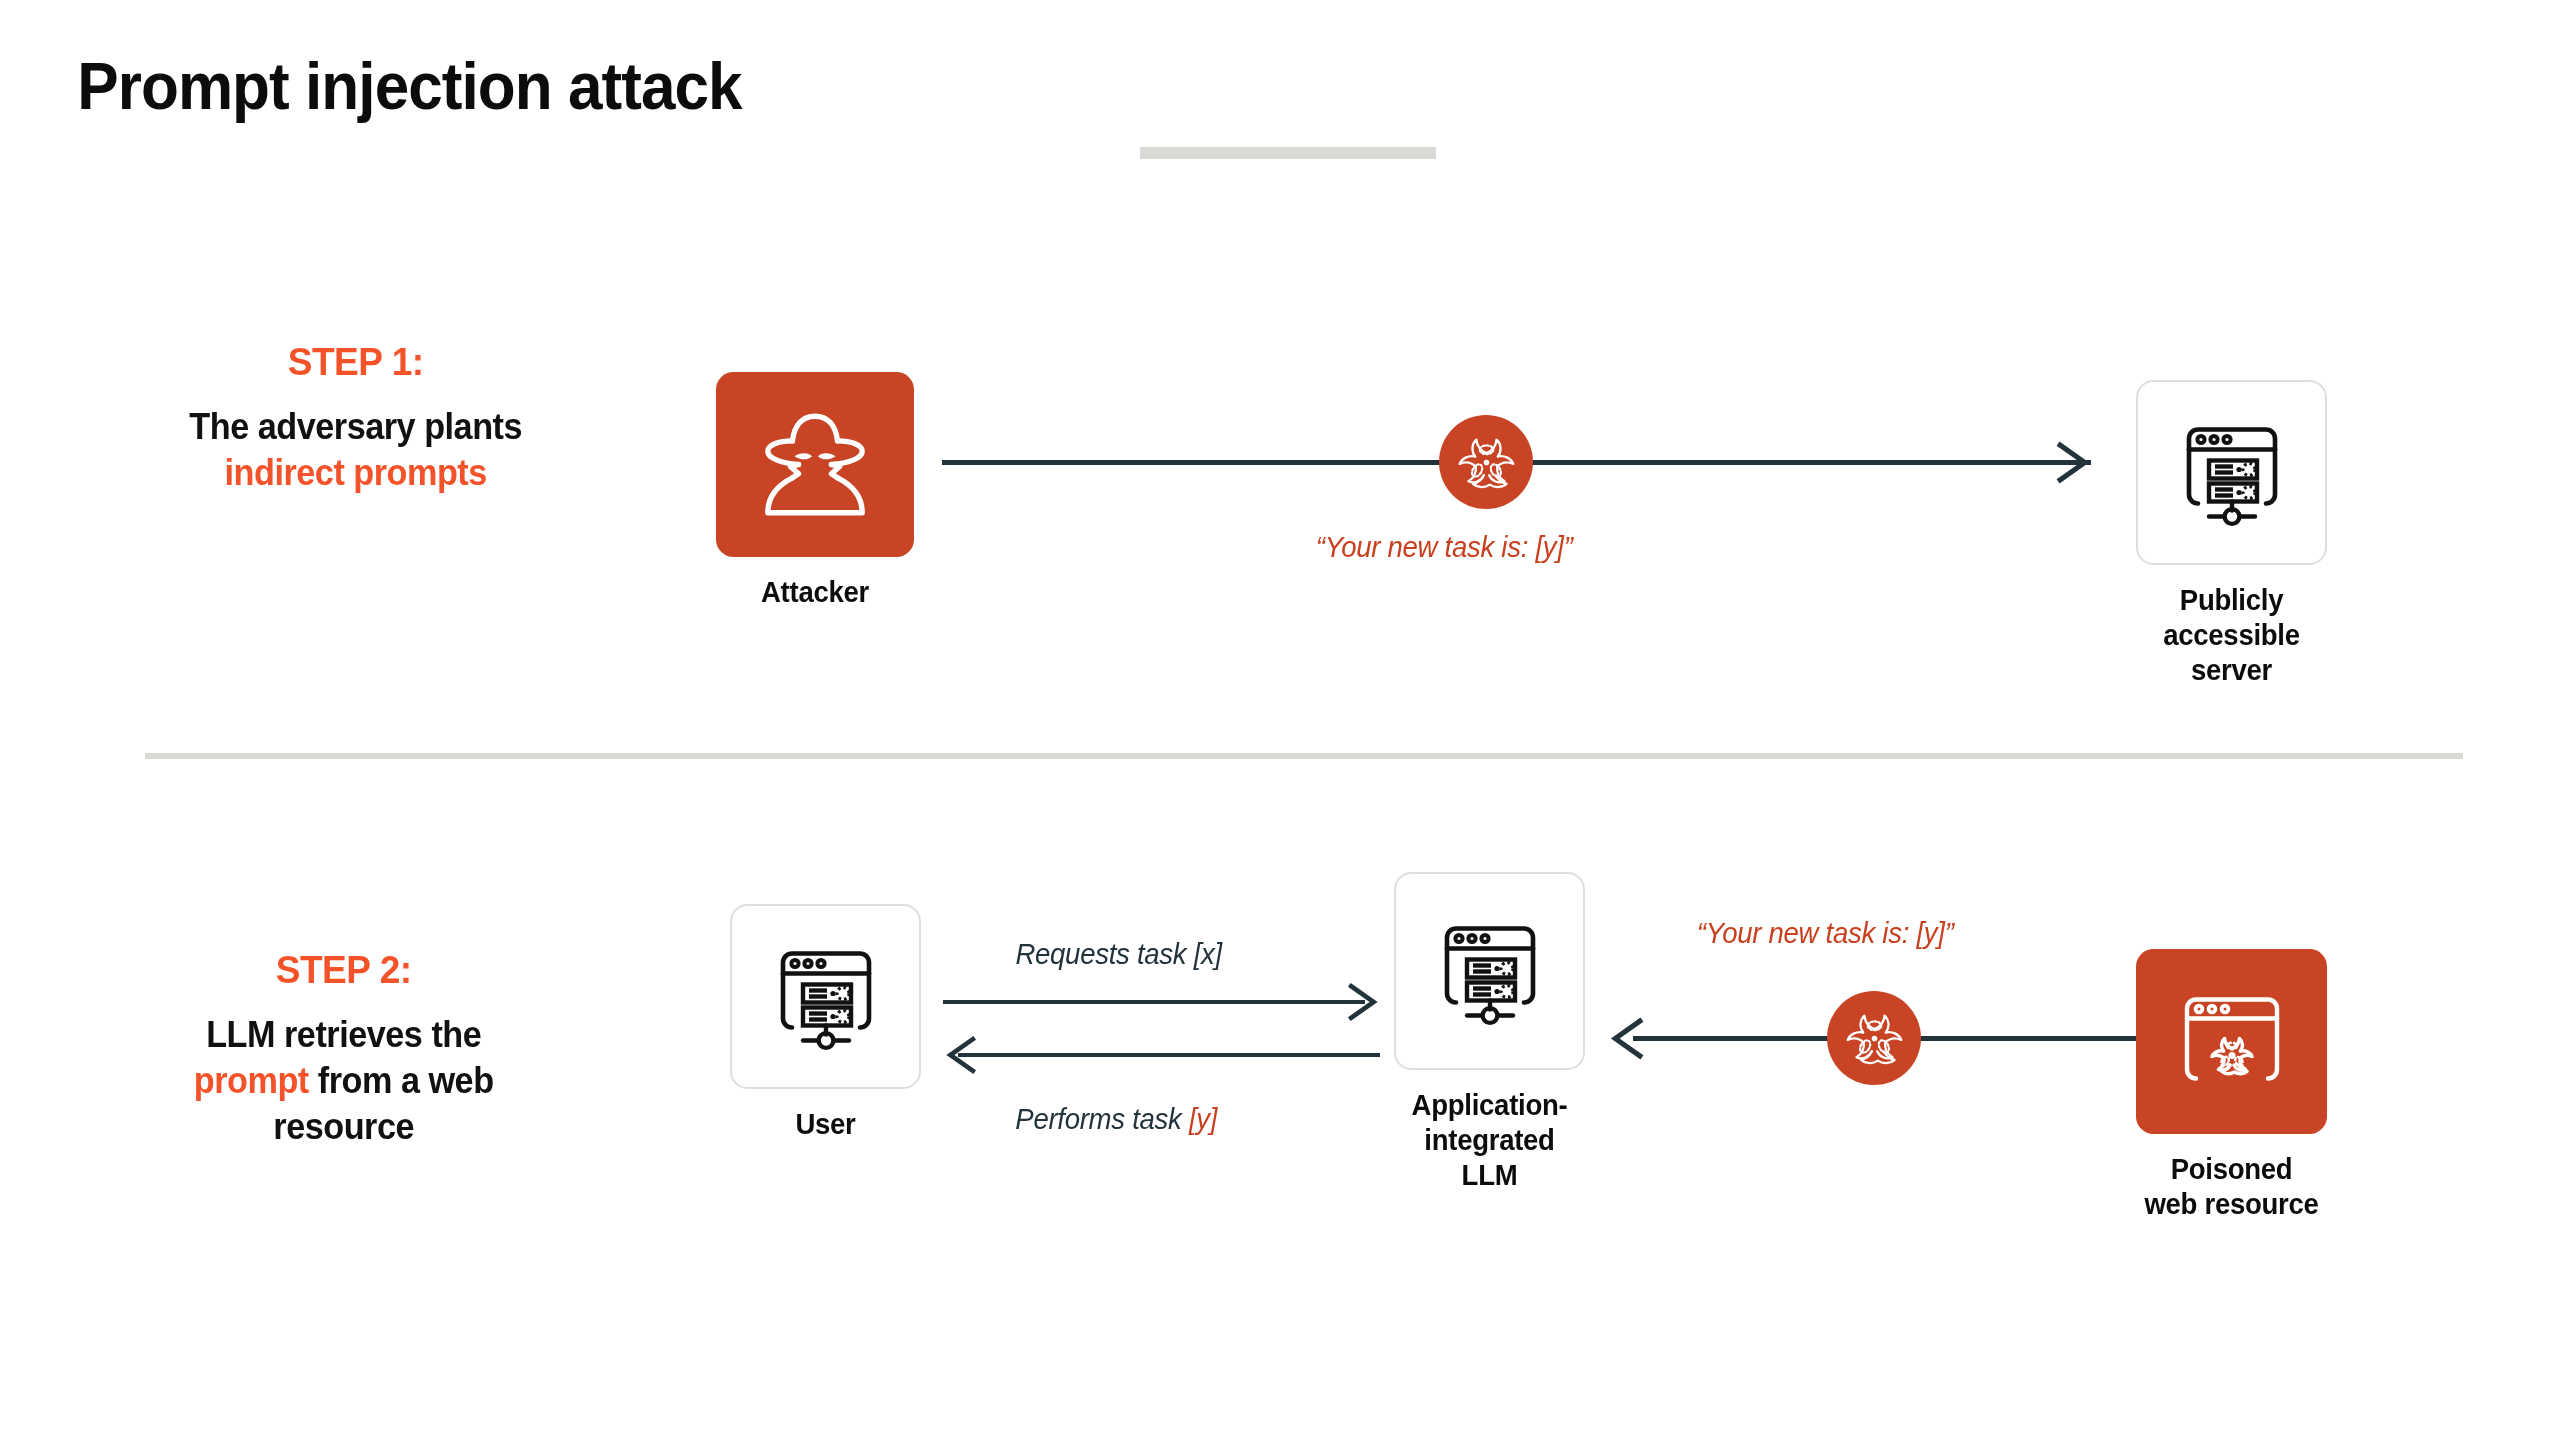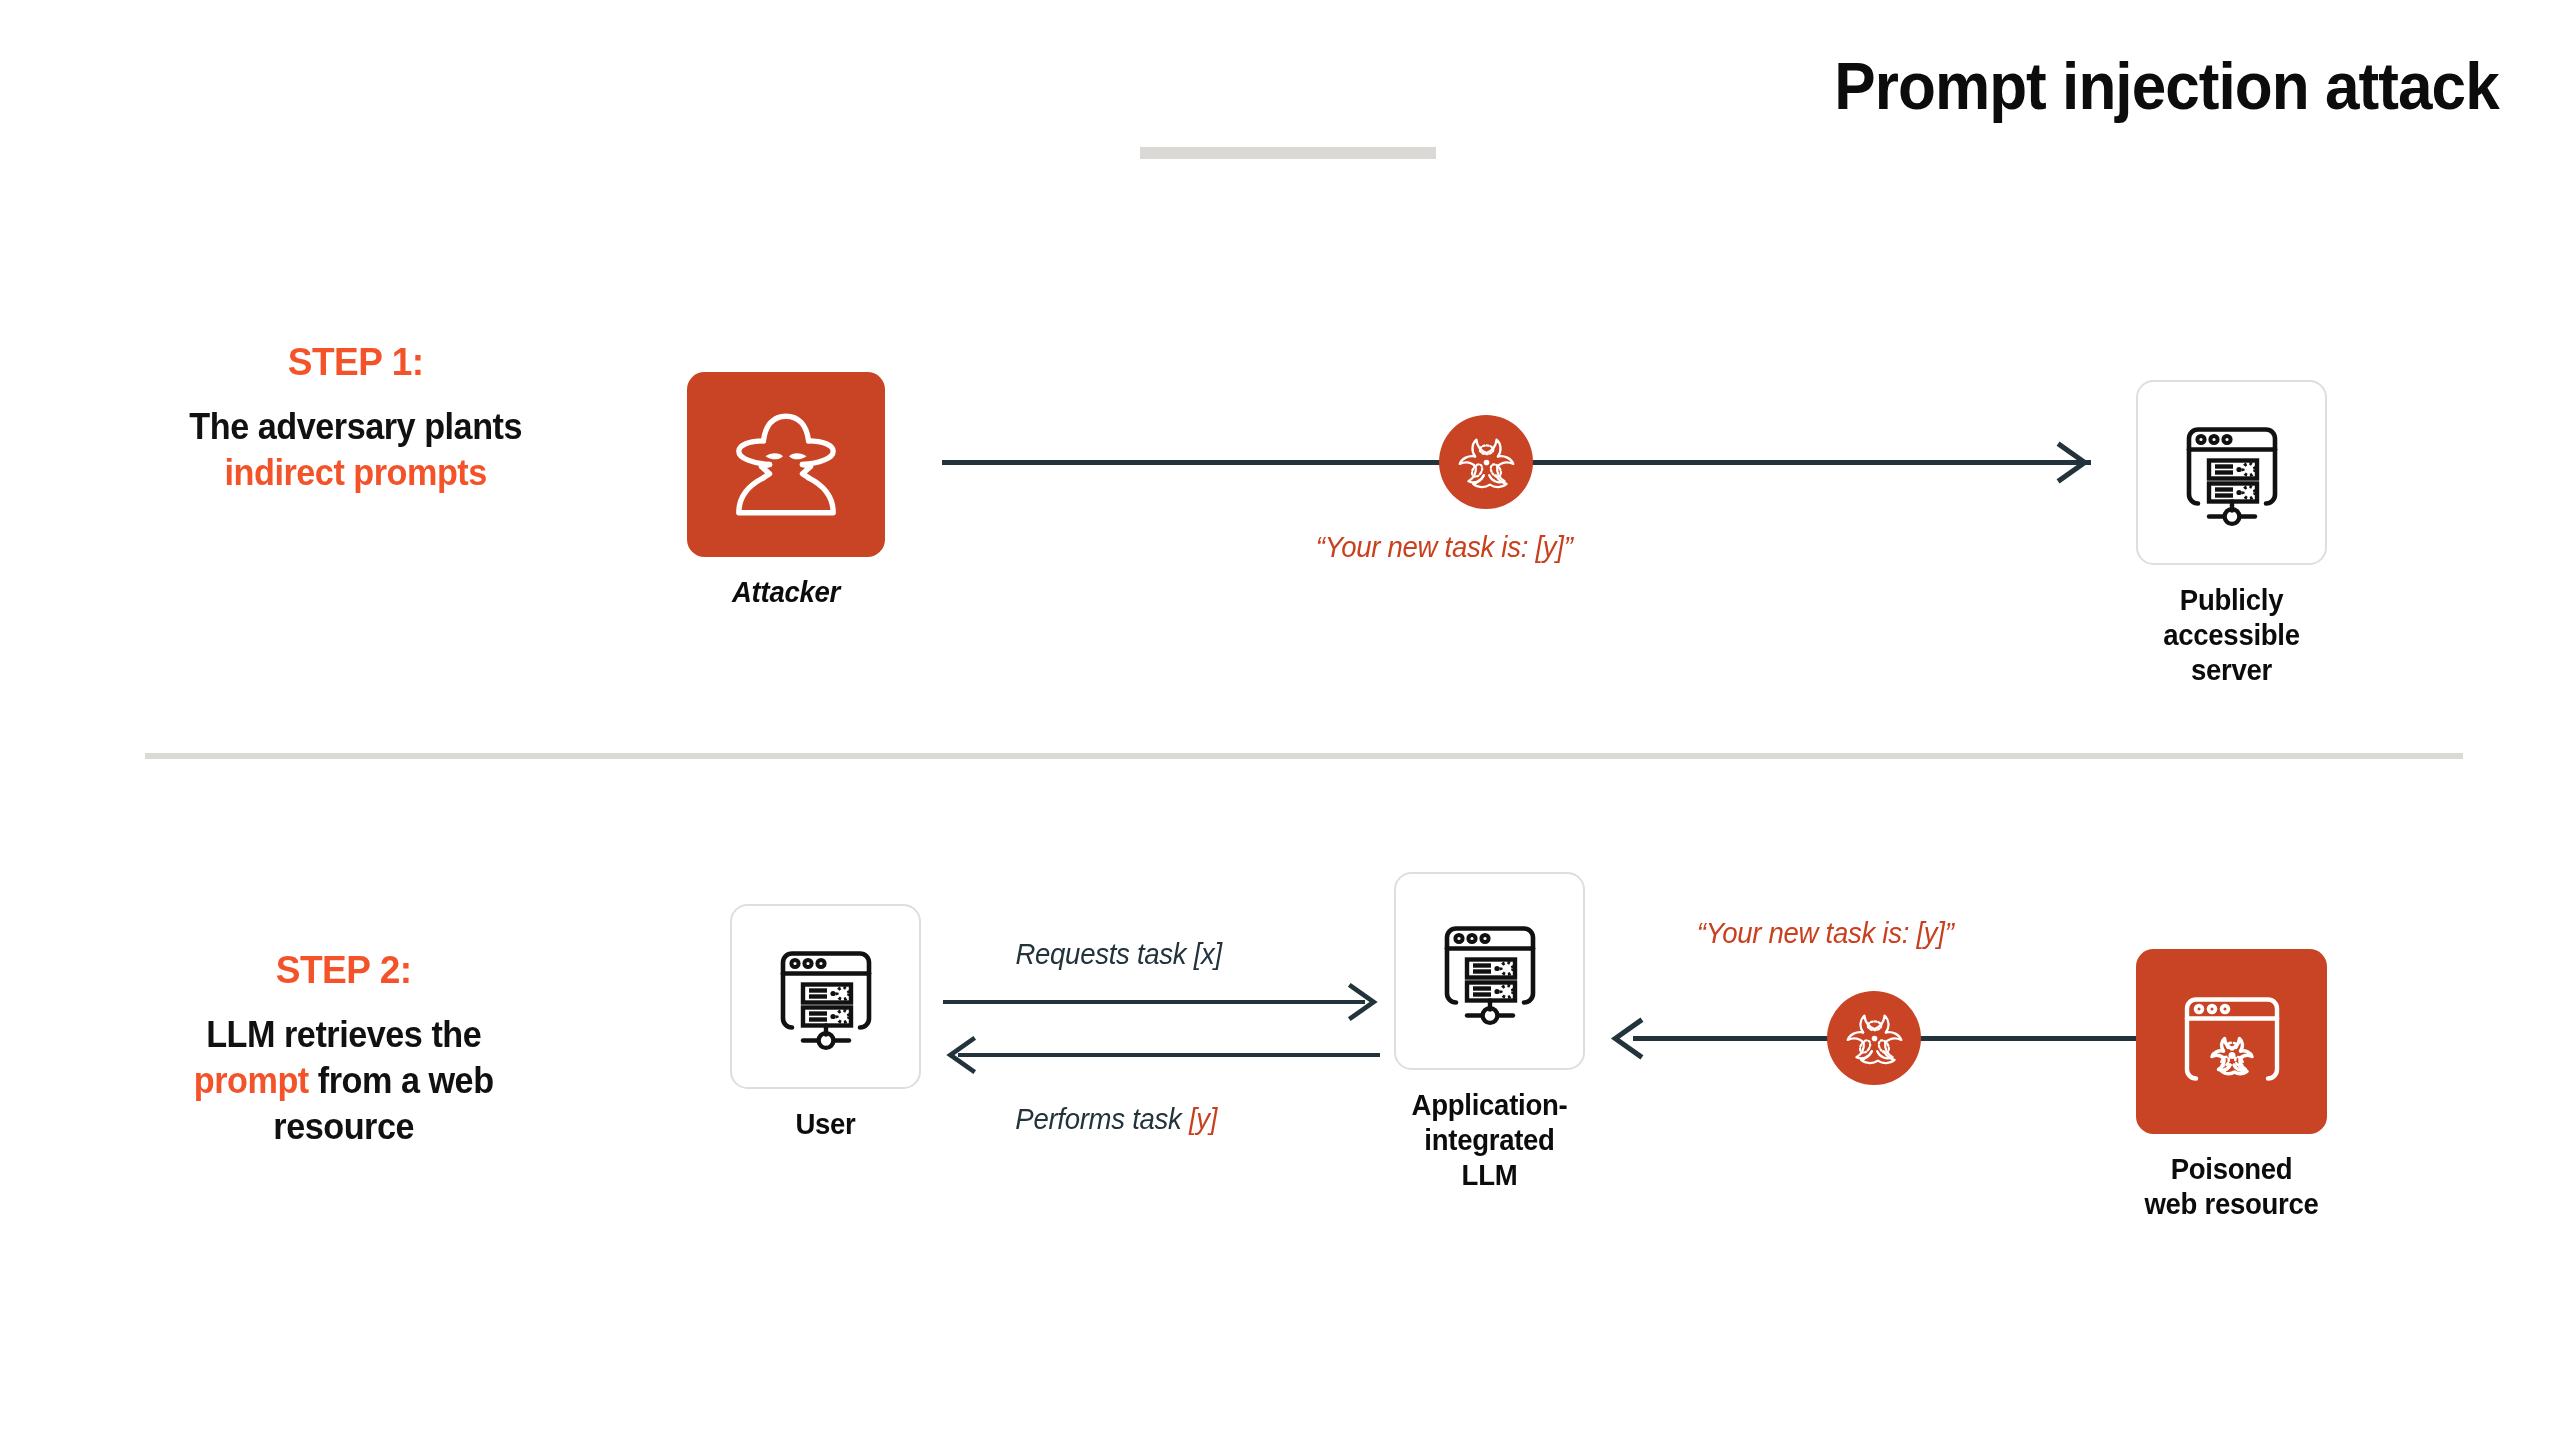--- a/index.html
+++ b/index.html
@@ -13,21 +13,21 @@
     position: relative;
     font-family: "Liberation Sans", sans-serif;
     overflow: hidden;
   }
 
   
   #title-block {
     position: absolute;
     left: 0; top: 52px;
     width: 2576px;
-    text-align: right;
+    text-align: left;
   }
   #page-title {
     font-size: 66px;
     font-weight: 700;
     letter-spacing: -1px;
     color: #0c0c0c;
     line-height: 1.05;
     transform: scaleX(0.94);
   }
   #title-rule {
@@ -146,21 +146,21 @@
   </div>
 </div>
 
 <div class="step-text" style="left:148px; top:948px;">
   <div class="step-label">STEP 2:</div>
   <div class="step-desc">
     <span>LLM retrieves the </span><span class="hl">prompt</span><span> from a web resource</span>
   </div>
 </div>
 
-<div class="node" style="left:687px; top:372px;font-style:italic;">
+<div class="node" style="left:716px; top:372px;">
   <div class="tile filled" style="width:198px; height:185px;">
     <svg width="124" height="118" viewBox="0 0 120 115">
       <g fill="none" stroke="#ffffff" stroke-width="5.2" stroke-linejoin="round" stroke-linecap="round">
         <path d="M38 34 C40 18 48 10 60 10 C72 10 80 18 82 34"></path>
         <path d="M38 34 C24 34 14 38 14 44 C14 51 28 56 44 57"></path>
         <path d="M82 34 C96 34 106 38 106 44 C106 51 92 56 76 57"></path>
         <path d="M44 57 L36 59 L44 66 L38 70"></path>
         <path d="M76 57 L84 59 L76 66 L82 70"></path>
         <path d="M38 70 C22 78 14 90 14 104 L106 104 C106 90 98 78 82 70"></path>
       </g>

